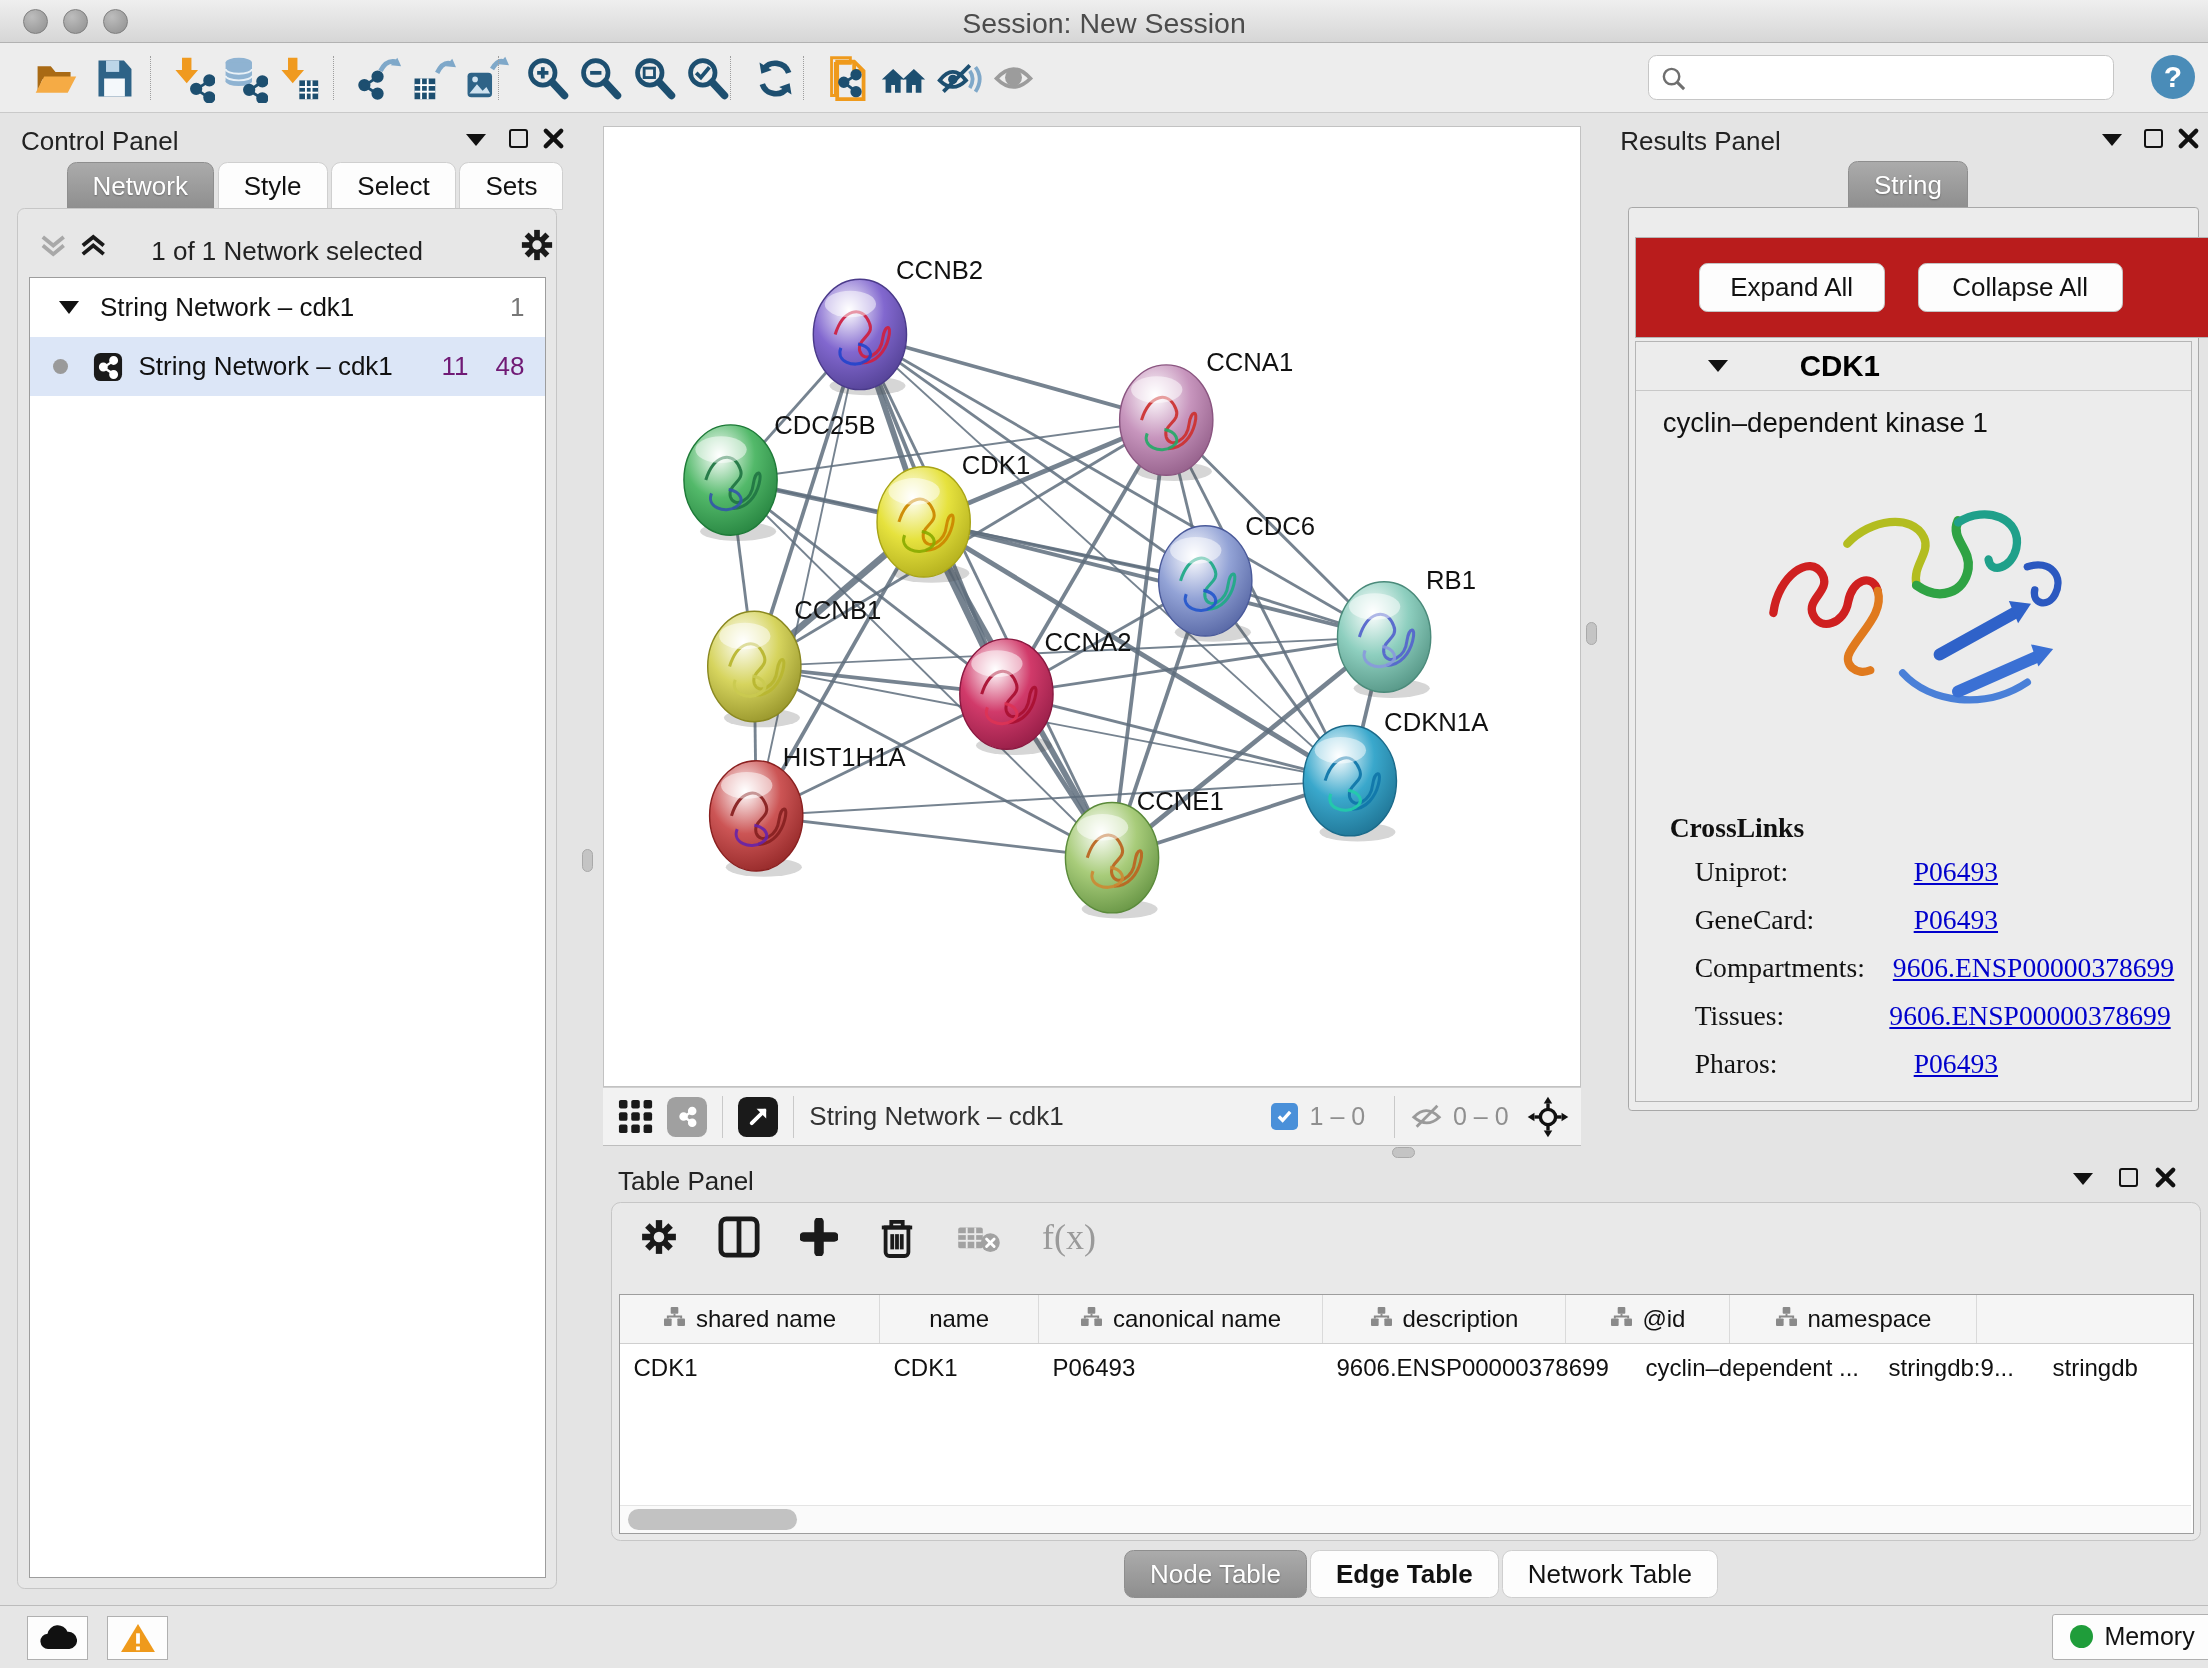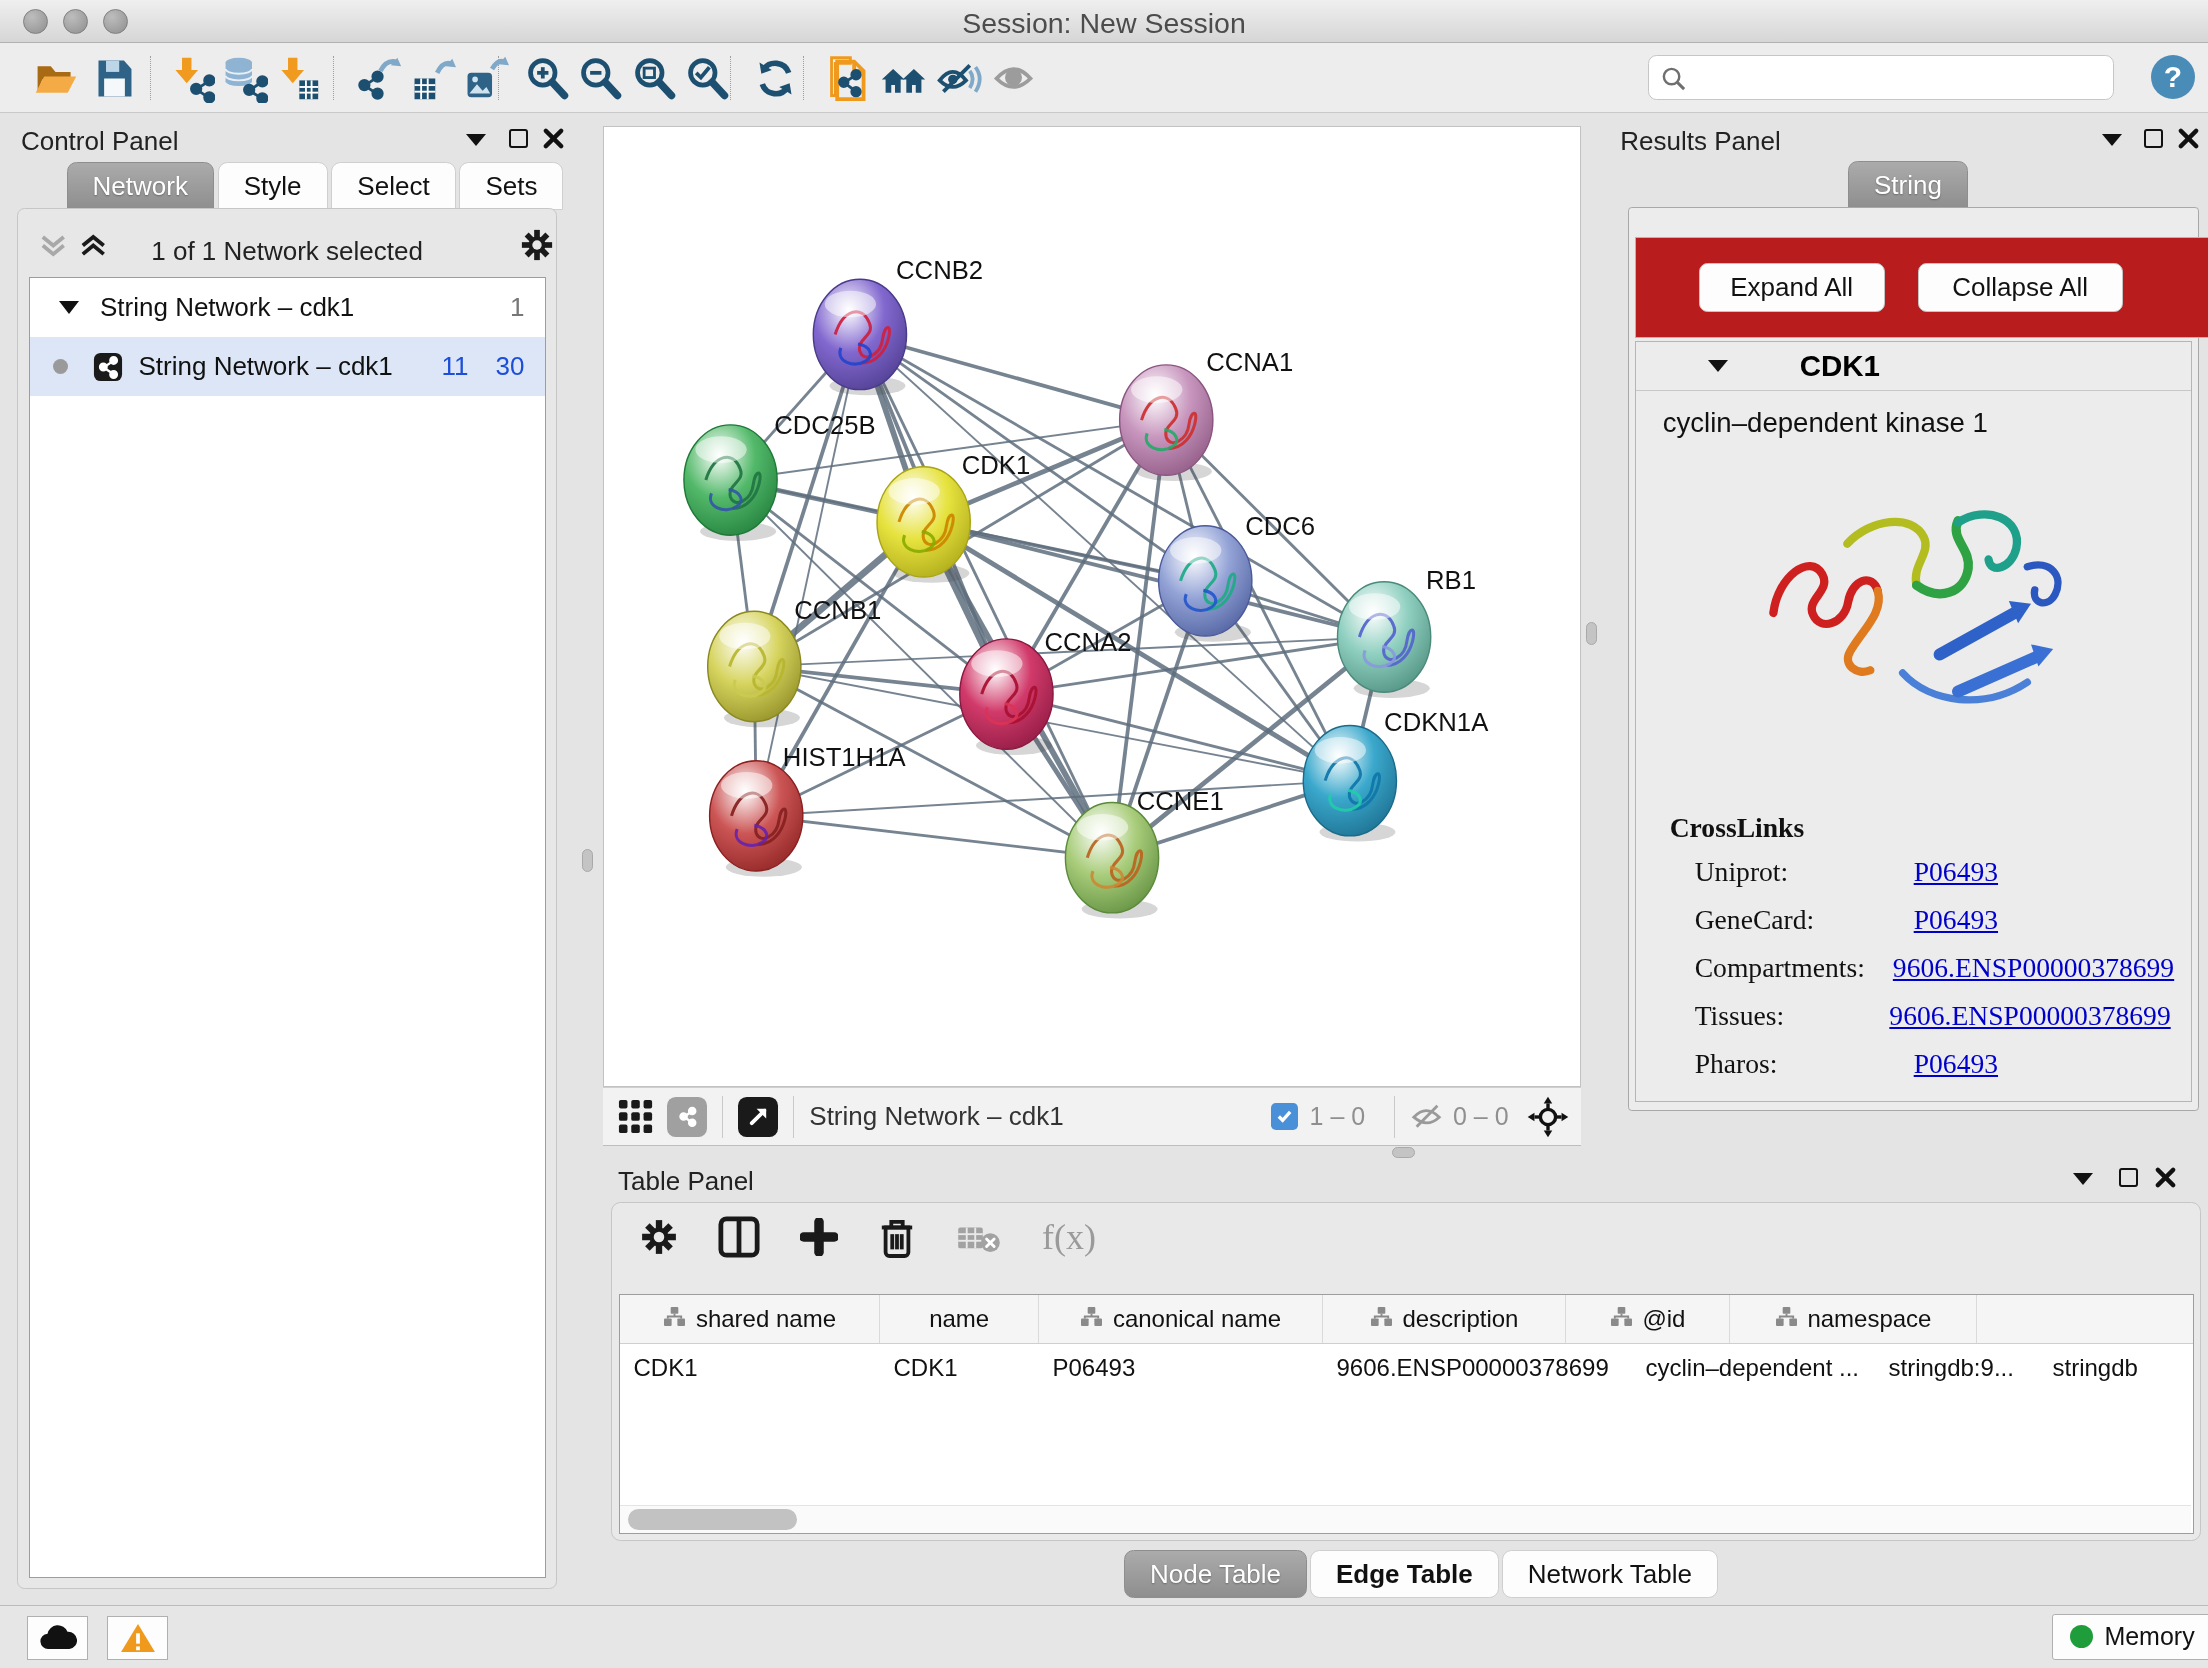--- a/index.html
+++ b/index.html
@@ -25,21 +25,21 @@
   .mini-tri{width:0;height:0;border-left:10.5px solid transparent;border-right:10.5px solid transparent;border-top:12.4px solid #111;}
   .mini-box{width:19px;height:19px;border:2.9px solid #111;border-radius:2.9px;background:transparent;}
   .tabbtn{height:48px;padding:0 25px;background:#fdfdfd;border:1px solid #cfcfcf;border-radius:9.5px 9.5px 0 0;font-size:26px;color:#111;display:flex;align-items:center;justify-content:center;}
   .tabbtn.active{background:linear-gradient(#ababab,#8e8e8e);color:#fff;border-color:#8e8e8e;text-shadow:0 1px 1.9px rgba(0,0,0,.3);}
   .panelbody{background:#e7e7e7;border:1px solid #c6c6c6;border-radius:7.6px;}
 
   
   .treebox{background:#fff;border:1.9px solid #9d9d9d;}
   .trow{height:59px;display:flex;align-items:center;font-size:26px;color:#111;}
   .trow.sel{background:#dce6f7;}
-  .cnt{color:#1d4ed8;}
+  .cnt{color:#701a75;}
 
   
   .canvas{background:#ffffff;border:1px solid #c2c2c2;}
   .netbar{background:#f2f2f2;border-top:1px solid #cfcfcf;border-bottom:1px solid #bdbdbd;display:flex;align-items:center;}
   .nbsep{width:0;height:42px;border-left:1px solid #c9c9c9;margin:0 15px;}
   .blkbtn{width:40px;height:40px;border-radius:8.6px;background:#1a1a1a;display:flex;align-items:center;justify-content:center;}
   .graybtn{width:40px;height:40px;border-radius:8.6px;background:#a0a0a0;display:flex;align-items:center;justify-content:center;}
   .nbtext{font-size:26px;color:#333;}
   .nbgray{font-size:25px;color:#8f8f8f;}
   .chk{width:27px;height:27px;border-radius:4.8px;background:#4a90d9;display:flex;align-items:center;justify-content:center;}
@@ -322,21 +322,21 @@
               <g stroke="#fff" stroke-width="2.5" fill="#fff">
                 <line x1="12" y1="16" x2="21" y2="10"></line>
                 <line x1="12" y1="17" x2="21" y2="23"></line>
                 <circle cx="11" cy="16" r="3.5"></circle>
                 <circle cx="22" cy="9" r="3.5"></circle>
                 <circle cx="22" cy="24" r="3.5"></circle>
               </g>
             </svg>
           <span>String Network – cdk1</span>
           <span class="cnt" style="margin-left:auto">11</span>
-          <span class="cnt" style="margin:0 21px 0 27px">30</span>
+          <span class="cnt" style="margin:0 21px 0 27px">48</span>
         </div>
       </div>
     </div>
   </div>
 
   <div class="abs canvas" style="left:603px;top:126px;width:978px;height:961px">
     <svg id="net-svg" width="978" height="961" viewBox="0 0 1028 1010">
         <defs>
           <radialGradient id="gCCNB2" cx="0.38" cy="0.28" r="0.85">
             <stop offset="0" stop-color="#ffffff"></stop>

